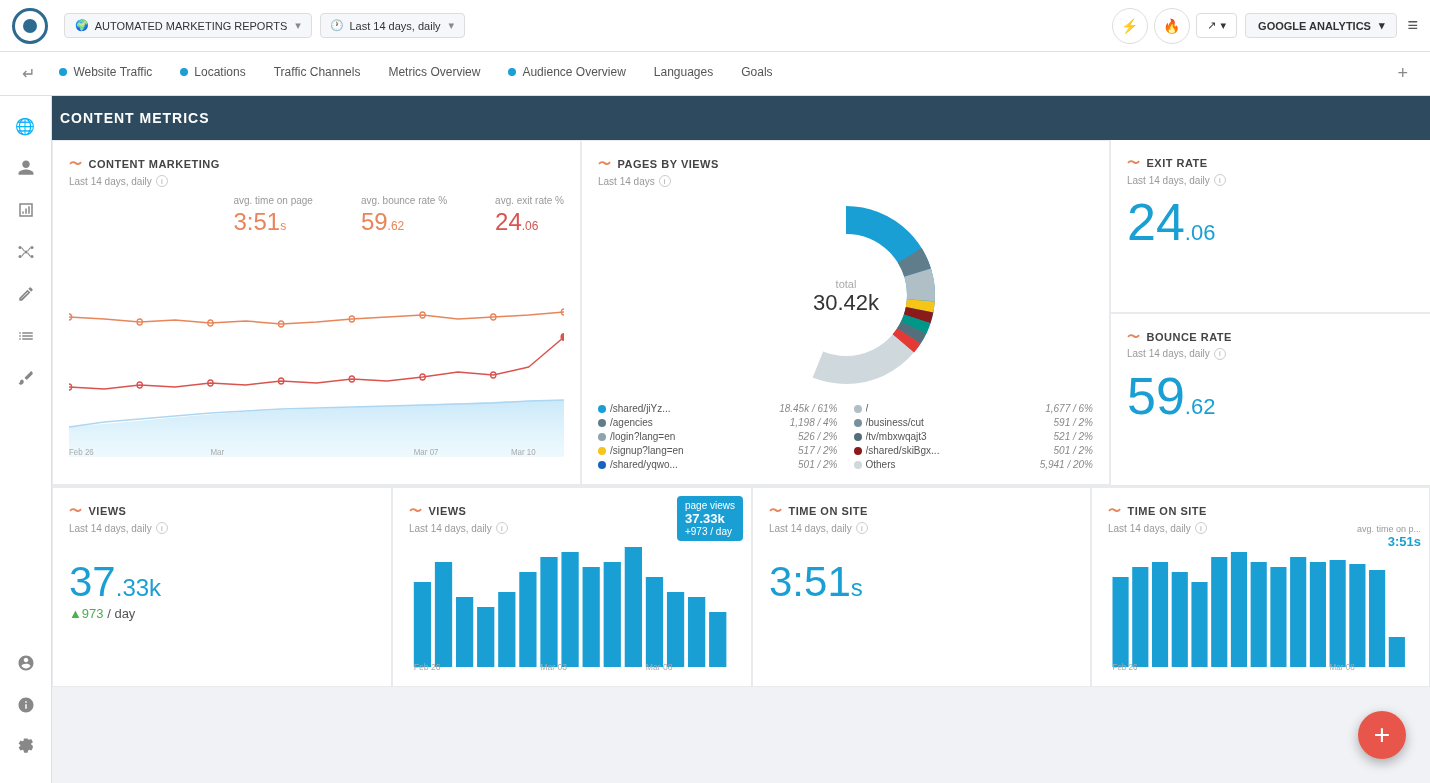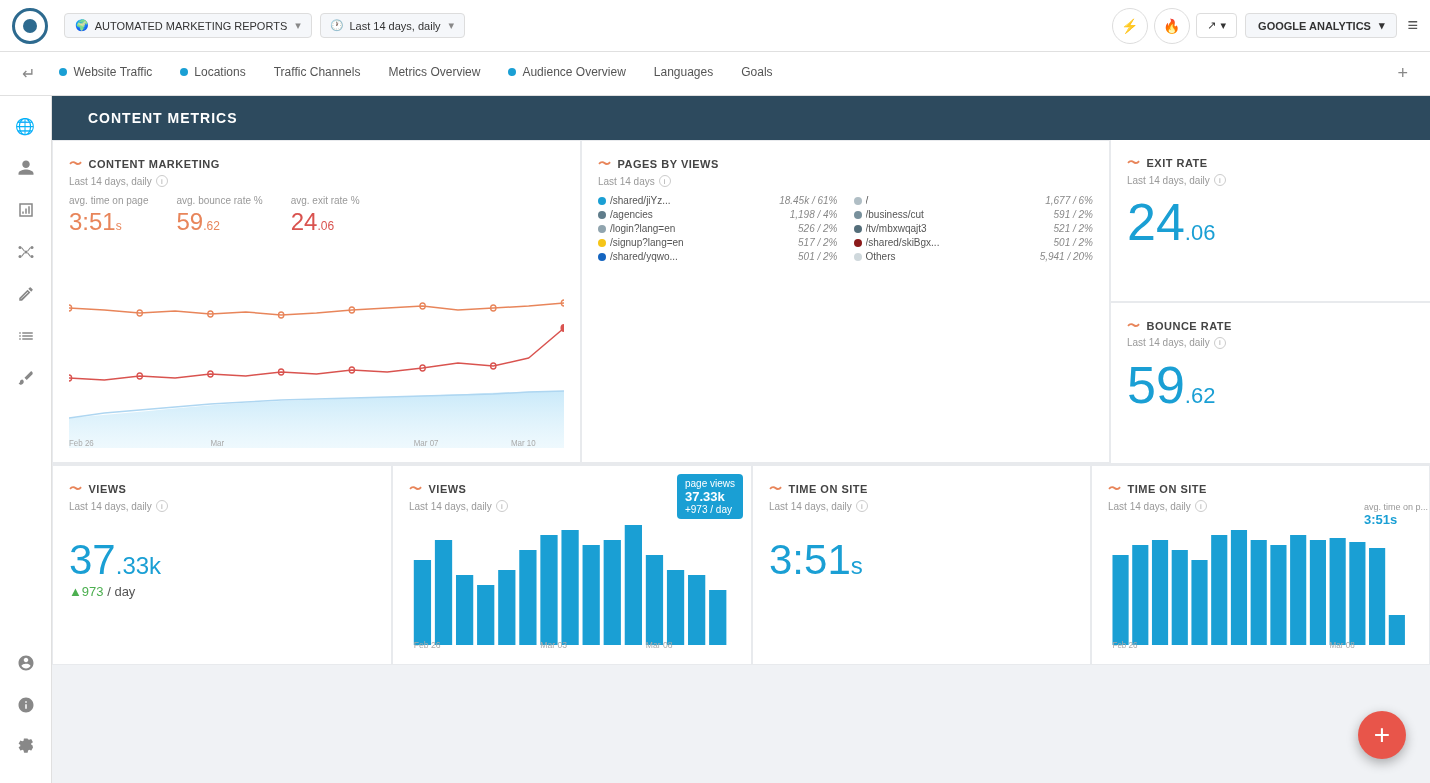--- a/index.html
+++ b/index.html
@@ -76,21 +76,21 @@
       align-items: center; justify-content: center; cursor: pointer; margin-bottom: 6px;
       color: #888; font-size: 16px;
     }
     .sidebar-icon.active { color: #2d6a8f; }
 
     
     .main-content { flex: 1; overflow-y: auto; }
 
     
     .section-header {
-      background: #2d4a5e; color: #fff; padding: 14px 36px;
+      background: #2d4a5e; color: #fff; padding: 14px 8px;
       font-size: 14px; font-weight: 600; letter-spacing: 1px;
     }
 
     .card {
       background: #fff; border: 1px solid #e8eaed;
       padding: 14px 16px; position: relative;
     }
     .card-title {
       font-size: 11px; font-weight: 700; color: #444; letter-spacing: 0.5px;
       display: flex; align-items: center; gap: 6px; margin-bottom: 2px;
@@ -99,21 +99,21 @@
       font-size: 10px; color: #999; margin-bottom: 8px;
       display: flex; align-items: center; gap: 4px;
     }
     .trend-icon { color: #e8855a; font-size: 13px; }
 
     
     .card-overview {
       grid-column: 1 / 2; grid-row: 1 / 2;
     }
     .overview-metrics {
-      display: flex; gap: 28px; margin-bottom: 12px;
+      display: flex; gap: 48px; margin-bottom: 21px; justify-content: flex-end;
     }
     .metric-item { display: flex; flex-direction: column; }
     .metric-label { font-size: 10px; color: #999; margin-bottom: 2px; }
     .metric-value-orange { font-size: 24px; font-weight: 300; color: #e8855a; }
     .metric-value-red { font-size: 24px; font-weight: 300; color: #d9534f; }
     .metric-sup { font-size: 12px; }
 
     
     .chart-area { width: 100%; height: 200px; position: relative; overflow: hidden; }
 
@@ -407,20 +407,45 @@
       <div class="card card-pages" style="border-left:1px solid #e8eaed;">
         <div class="card-title">
           <span class="trend-icon">〜</span>
           <span>PAGES BY VIEWS</span>
         </div>
         <div class="card-subtitle">
           <span>Last 14 days</span>
           <span class="info-circle">i</span>
         </div>
 
+        <div class="donut-container">
+          <svg width="200" height="200" viewBox="0 0 200 200">
+
+            <circle cx="100" cy="100" r="75" fill="none" stroke="#1a9fd4" stroke-width="28" stroke-dasharray="287.6 471.2" stroke-dashoffset="117.8" transform="rotate(-90 100 100)"></circle>
+
+            <circle cx="100" cy="100" r="75" fill="none" stroke="#cfd8dc" stroke-width="28" stroke-dasharray="94.2 471.2" stroke-dashoffset="-169.8" transform="rotate(-90 100 100)"></circle>
+
+            <circle cx="100" cy="100" r="75" fill="none" stroke="#607d8b" stroke-width="28" stroke-dasharray="18.85 471.2" stroke-dashoffset="-76" transform="rotate(-90 100 100)"></circle>
+
+            <circle cx="100" cy="100" r="75" fill="none" stroke="#b0bec5" stroke-width="28" stroke-dasharray="28.27 471.2" stroke-dashoffset="-94.8" transform="rotate(-90 100 100)"></circle>
+
+            <circle cx="100" cy="100" r="75" fill="none" stroke="#f5c518" stroke-width="28" stroke-dasharray="9.42 471.2" stroke-dashoffset="-123.1" transform="rotate(-90 100 100)"></circle>
+
+            <circle cx="100" cy="100" r="75" fill="none" stroke="#8b1a1a" stroke-width="28" stroke-dasharray="9.42 471.2" stroke-dashoffset="-132.5" transform="rotate(-90 100 100)"></circle>
+
+            <circle cx="100" cy="100" r="75" fill="none" stroke="#009688" stroke-width="28" stroke-dasharray="9.42 471.2" stroke-dashoffset="-141.9" transform="rotate(-90 100 100)"></circle>
+
+            <circle cx="100" cy="100" r="75" fill="none" stroke="#546e7a" stroke-width="28" stroke-dasharray="9.42 471.2" stroke-dashoffset="-151.3" transform="rotate(-90 100 100)"></circle>
+
+            <circle cx="100" cy="100" r="75" fill="none" stroke="#e53935" stroke-width="28" stroke-dasharray="9.42 471.2" stroke-dashoffset="-160.7" transform="rotate(-90 100 100)"></circle>
+
+            <text x="100" y="93" text-anchor="middle" font-size="11" fill="#aaa">total</text>
+            <text x="100" y="115" text-anchor="middle" font-size="22" font-weight="300" fill="#333">30.42k</text>
+          </svg>
+        </div>
 
         <div class="donut-legend">
           <div class="legend-item">
             <span class="legend-dot" style="background:#1a9fd4;"></span>
             <span class="legend-text">/shared/jiYz...</span>
             <span class="legend-values"> 18.45k / 61%</span>
           </div>
           <div class="legend-item">
             <span class="legend-dot" style="background:#b0bec5;"></span>
             <span class="legend-text">/</span>
@@ -581,21 +606,21 @@
 
       <div class="card" style="border-left:1px solid #e8eaed; position:relative;">
         <div class="card-title">
           <span class="trend-icon">〜</span>
           <span>TIME ON SITE</span>
         </div>
         <div class="card-subtitle">
           <span>Last 14 days, daily</span>
           <span class="info-circle">i</span>
         </div>
-        <div style="position:absolute; top:36px; right:1px; font-size:9px; color:#999; text-align:left;">
+        <div style="position:absolute; top:36px; right:8px; font-size:9px; color:#999; text-align:right;">
           <div>avg. time on p...</div>
           <div style="color:#1a9fd4; font-size:13px; font-weight:600;">3:51s</div>
         </div>
         <div style="height:130px; margin-top:8px;">
           <svg width="100%" height="100%" viewBox="0 0 340 130" preserveAspectRatio="none">
             <rect x="5" y="35" width="18" height="90" class="bar"></rect>
             <rect x="27" y="25" width="18" height="100" class="bar"></rect>
             <rect x="49" y="20" width="18" height="105" class="bar"></rect>
             <rect x="71" y="30" width="18" height="95" class="bar"></rect>
             <rect x="93" y="40" width="18" height="85" class="bar"></rect>

